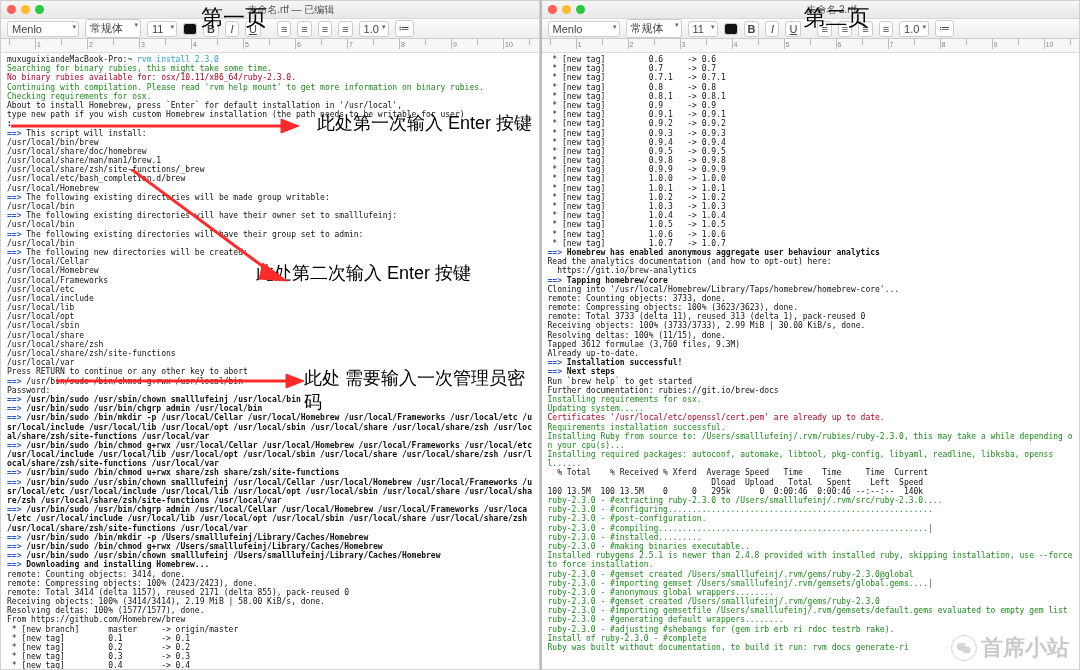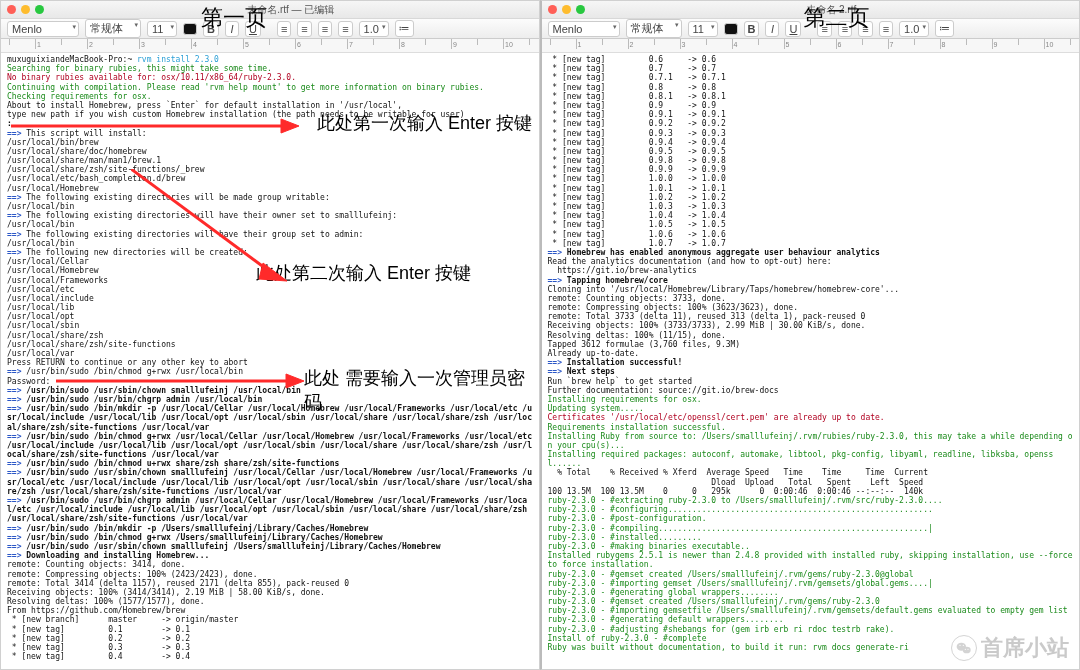--- a/index.html
+++ b/index.html
@@ -214,20 +214,21 @@
       <div class="line"><span class="">/usr/local/bin</span></div>
       <div class="line"><span class="arrow-blue">==&gt; </span><span class="">The following new directories will be created:</span></div>
       <div class="line"><span class="">/usr/local/Cellar</span></div>
       <div class="line"><span class="">/usr/local/Homebrew</span></div>
       <div class="line"><span class="">/usr/local/Frameworks</span></div>
       <div class="line"><span class="">/usr/local/etc</span></div>
       <div class="line"><span class="">/usr/local/include</span></div>
       <div class="line"><span class="">/usr/local/lib</span></div>
       <div class="line"><span class="">/usr/local/opt</span></div>
       <div class="line"><span class="">/usr/local/sbin</span></div>
+      <div class="line"><span class="">/usr/local/share</span></div>
       <div class="line"><span class="">/usr/local/share/zsh</span></div>
       <div class="line"><span class="">/usr/local/share/zsh/site-functions</span></div>
       <div class="line"><span class="">/usr/local/var</span></div>
       <div class="line"><span class=""></span></div>
       <div class="line"><span class="">Press RETURN to continue or any other key to abort</span></div>
       <div class="line"><span class="arrow-blue">==&gt; </span><span class="">/usr/bin/sudo /bin/chmod g+rwx /usr/local/bin</span></div>
       <div class="line"><span class="">Password:</span></div>
       <div class="line bold"><span class="arrow-blue">==&gt; </span><span class="bold">/usr/bin/sudo /usr/sbin/chown smalllufeinj /usr/local/bin</span></div>
       <div class="line bold"><span class="arrow-blue">==&gt; </span><span class="bold">/usr/bin/sudo /usr/bin/chgrp admin /usr/local/bin</span></div>
       <div class="line bold"><span class="arrow-blue">==&gt; </span><span class="bold">/usr/bin/sudo /bin/mkdir -p /usr/local/Cellar /usr/local/Homebrew /usr/local/Frameworks /usr/local/etc /usr/local/include /usr/local/lib /usr/local/opt /usr/local/sbin /usr/local/share /usr/local/share/zsh /usr/local/share/zsh/site-functions /usr/local/var</span></div>
@@ -358,40 +359,40 @@
       <div class="line"><span class="">remote: Counting objects: 3733, done.</span></div>
       <div class="line"><span class="">remote: Compressing objects: 100% (3623/3623), done.</span></div>
       <div class="line"><span class="">remote: Total 3733 (delta 11), reused 313 (delta 1), pack-reused 0</span></div>
       <div class="line"><span class="">Receiving objects: 100% (3733/3733), 2.99 MiB | 30.00 KiB/s, done.</span></div>
       <div class="line"><span class="">Resolving deltas: 100% (11/15), done.</span></div>
       <div class="line"><span class="">Tapped 3612 formulae (3,760 files, 9.3M)</span></div>
       <div class="line"><span class="">Already up-to-date.</span></div>
       <div class="line bold"><span class="arrow-blue">==&gt; </span><span class="bold">Installation successful!</span></div>
       <div class="line bold"><span class="arrow-blue">==&gt; </span><span class="bold">Next steps</span></div>
       <div class="line"><span class="">Run `brew help` to get started</span></div>
-      <div class="line"><span class="">Further documentation: source://git.io/brew-docs</span></div>
+      <div class="line"><span class="">Further documentation: rubies://git.io/brew-docs</span></div>
       <div class="line green"><span class="">Installing requirements for osx.</span></div>
       <div class="line green"><span class="">Updating system.....</span></div>
       <div class="line red"><span class="">Certificates '/usr/local/etc/openssl/cert.pem' are already up to date.</span></div>
       <div class="line green"><span class="">Requirements installation successful.</span></div>
       <div class="line green"><span class="">Installing Ruby from source to: /Users/smalllufeinj/.rvm/rubies/ruby-2.3.0, this may take a while depending on your cpu(s)...</span></div>
       <div class="line green"><span class="">Installing required packages: autoconf, automake, libtool, pkg-config, libyaml, readline, libksba, openssl......</span></div>
       <div class="line"><span class="">  % Total    % Received % Xferd  Average Speed   Time    Time     Time  Current</span></div>
       <div class="line"><span class="">                                  Dload  Upload   Total   Spent    Left  Speed</span></div>
       <div class="line"><span class="">100 13.5M  100 13.5M    0     0   295k      0  0:00:46  0:00:46 --:--:--  140k</span></div>
       <div class="line green"><span class="">ruby-2.3.0 - #extracting ruby-2.3.0 to /Users/smalllufeinj/.rvm/src/ruby-2.3.0....</span></div>
       <div class="line green"><span class="">ruby-2.3.0 - #configuring.......................................................</span></div>
       <div class="line green"><span class="">ruby-2.3.0 - #post-configuration.</span></div>
       <div class="line green"><span class="">ruby-2.3.0 - #compiling........................................................|</span></div>
       <div class="line green"><span class="">ruby-2.3.0 - #installed.........</span></div>
       <div class="line green"><span class="">ruby-2.3.0 - #making binaries executable..</span></div>
       <div class="line green"><span class="">Installed rubygems 2.5.1 is newer than 2.4.8 provided with installed ruby, skipping installation, use --force to force installation.</span></div>
       <div class="line green"><span class="">ruby-2.3.0 - #gemset created /Users/smalllufeinj/.rvm/gems/ruby-2.3.0@global</span></div>
       <div class="line green"><span class="">ruby-2.3.0 - #importing gemset /Users/smalllufeinj/.rvm/gemsets/global.gems....|</span></div>
-      <div class="line green"><span class="">ruby-2.3.0 - #generating global wrappers........</span></div>
+      <div class="line green"><span class="">ruby-2.3.0 - #anonymous global wrappers........</span></div>
       <div class="line green"><span class="">ruby-2.3.0 - #gemset created /Users/smalllufeinj/.rvm/gems/ruby-2.3.0</span></div>
       <div class="line green"><span class="">ruby-2.3.0 - #importing gemsetfile /Users/smalllufeinj/.rvm/gemsets/default.gems evaluated to empty gem list</span></div>
       <div class="line green"><span class="">ruby-2.3.0 - #generating default wrappers........</span></div>
       <div class="line green"><span class="">ruby-2.3.0 - #adjusting #shebangs for (gem irb erb ri rdoc testrb rake).</span></div>
       <div class="line green"><span class="">Install of ruby-2.3.0 - #complete</span></div>
       <div class="line green"><span class="">Ruby was built without documentation, to build it run: rvm docs generate-ri</span></div>
     </div>
 
   <div class="overlay-text" style="top:2px;left:262px">第二页</div>
 

